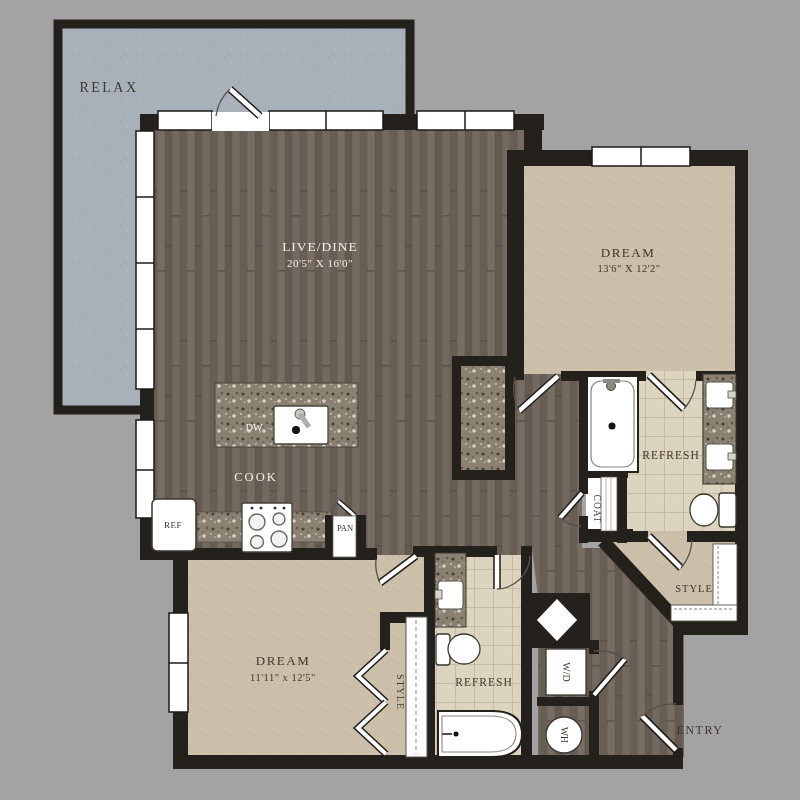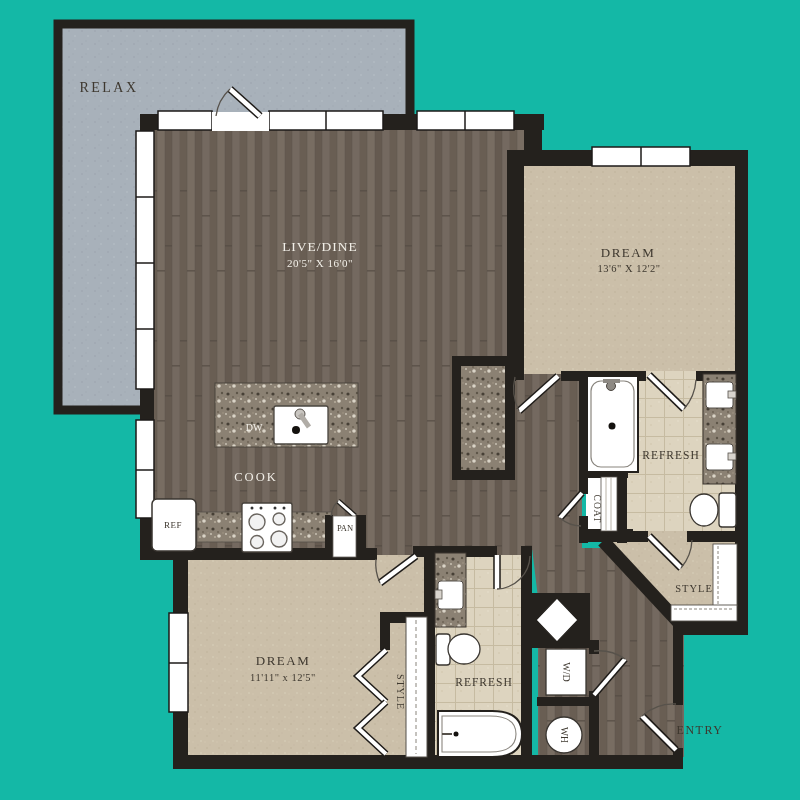--- a/index.html
+++ b/index.html
@@ -1,16 +1,16 @@
 <!DOCTYPE html>
 <html><head>
 <meta charset="utf-8">
 <style>
   html,body{margin:0;padding:0;background:#ffffff;}
-  #stage{width:800px;height:800px;position:relative;background:#14b8a6;overflow:hidden;}
+  #stage{width:800px;height:800px;position:relative;background:#a3a3a3;overflow:hidden;}
   svg{display:block;}
   text{font-family:"Liberation Serif","DejaVu Serif",serif;}
   .room-label{fill:#3e382f;}
   .light-label{fill:#f2efe8;}
 </style>
 </head>
 <body>
 
 <div id="stage">
 <svg width="800" height="800" viewBox="0 0 800 800">

